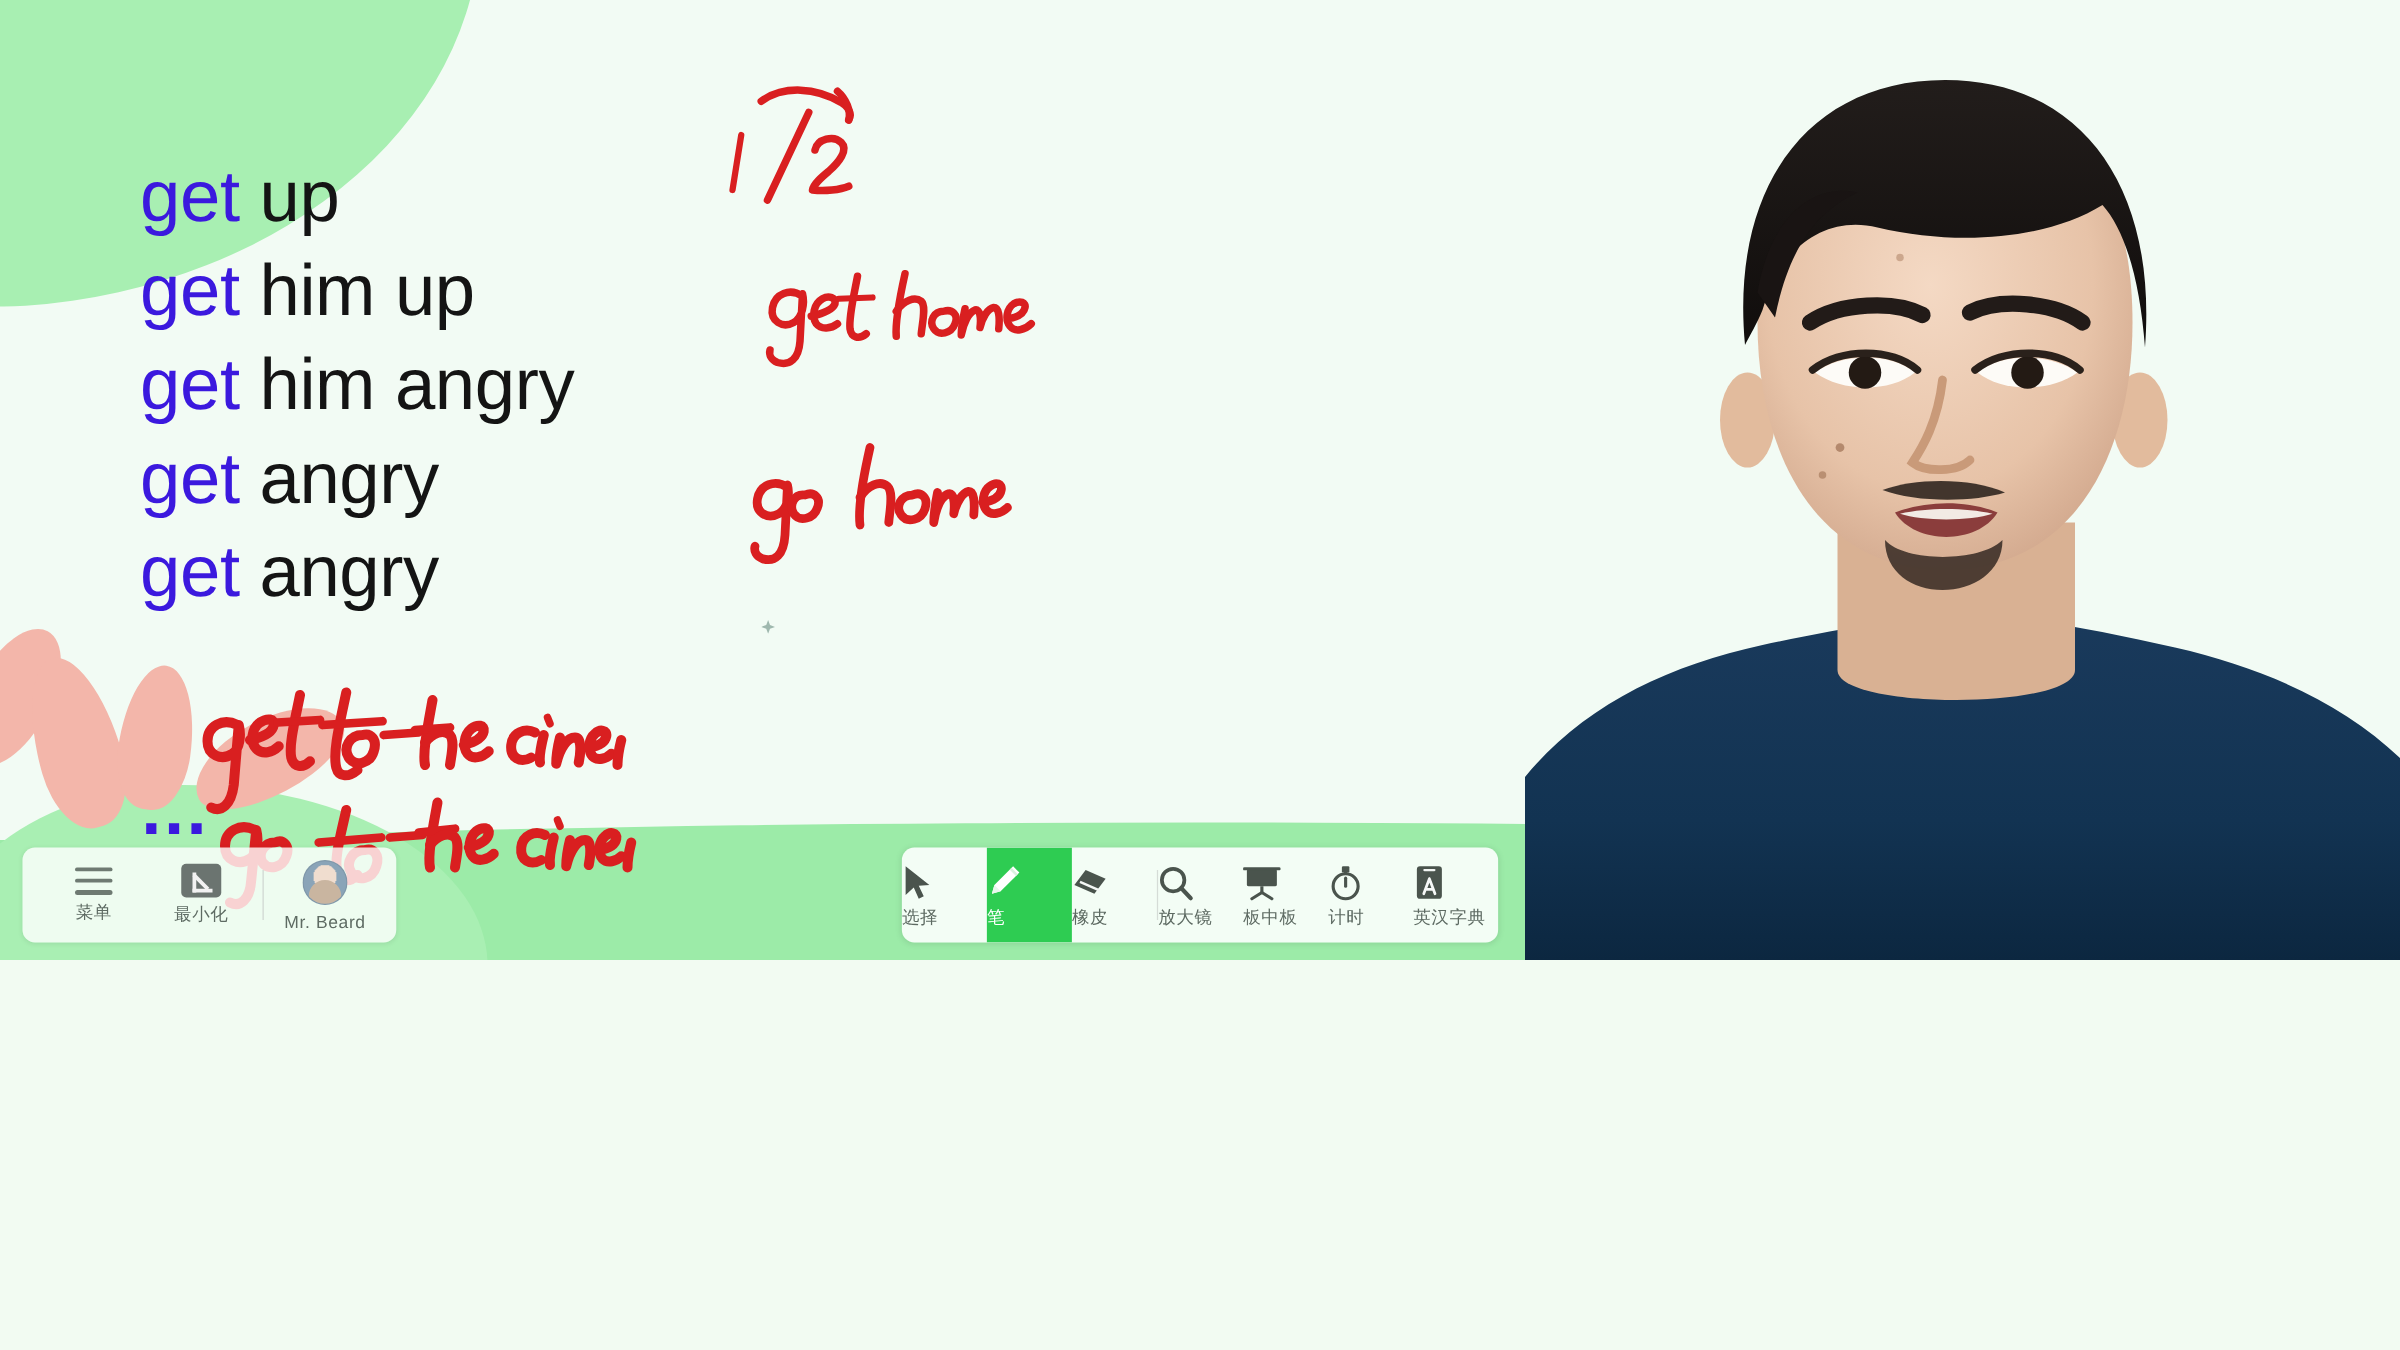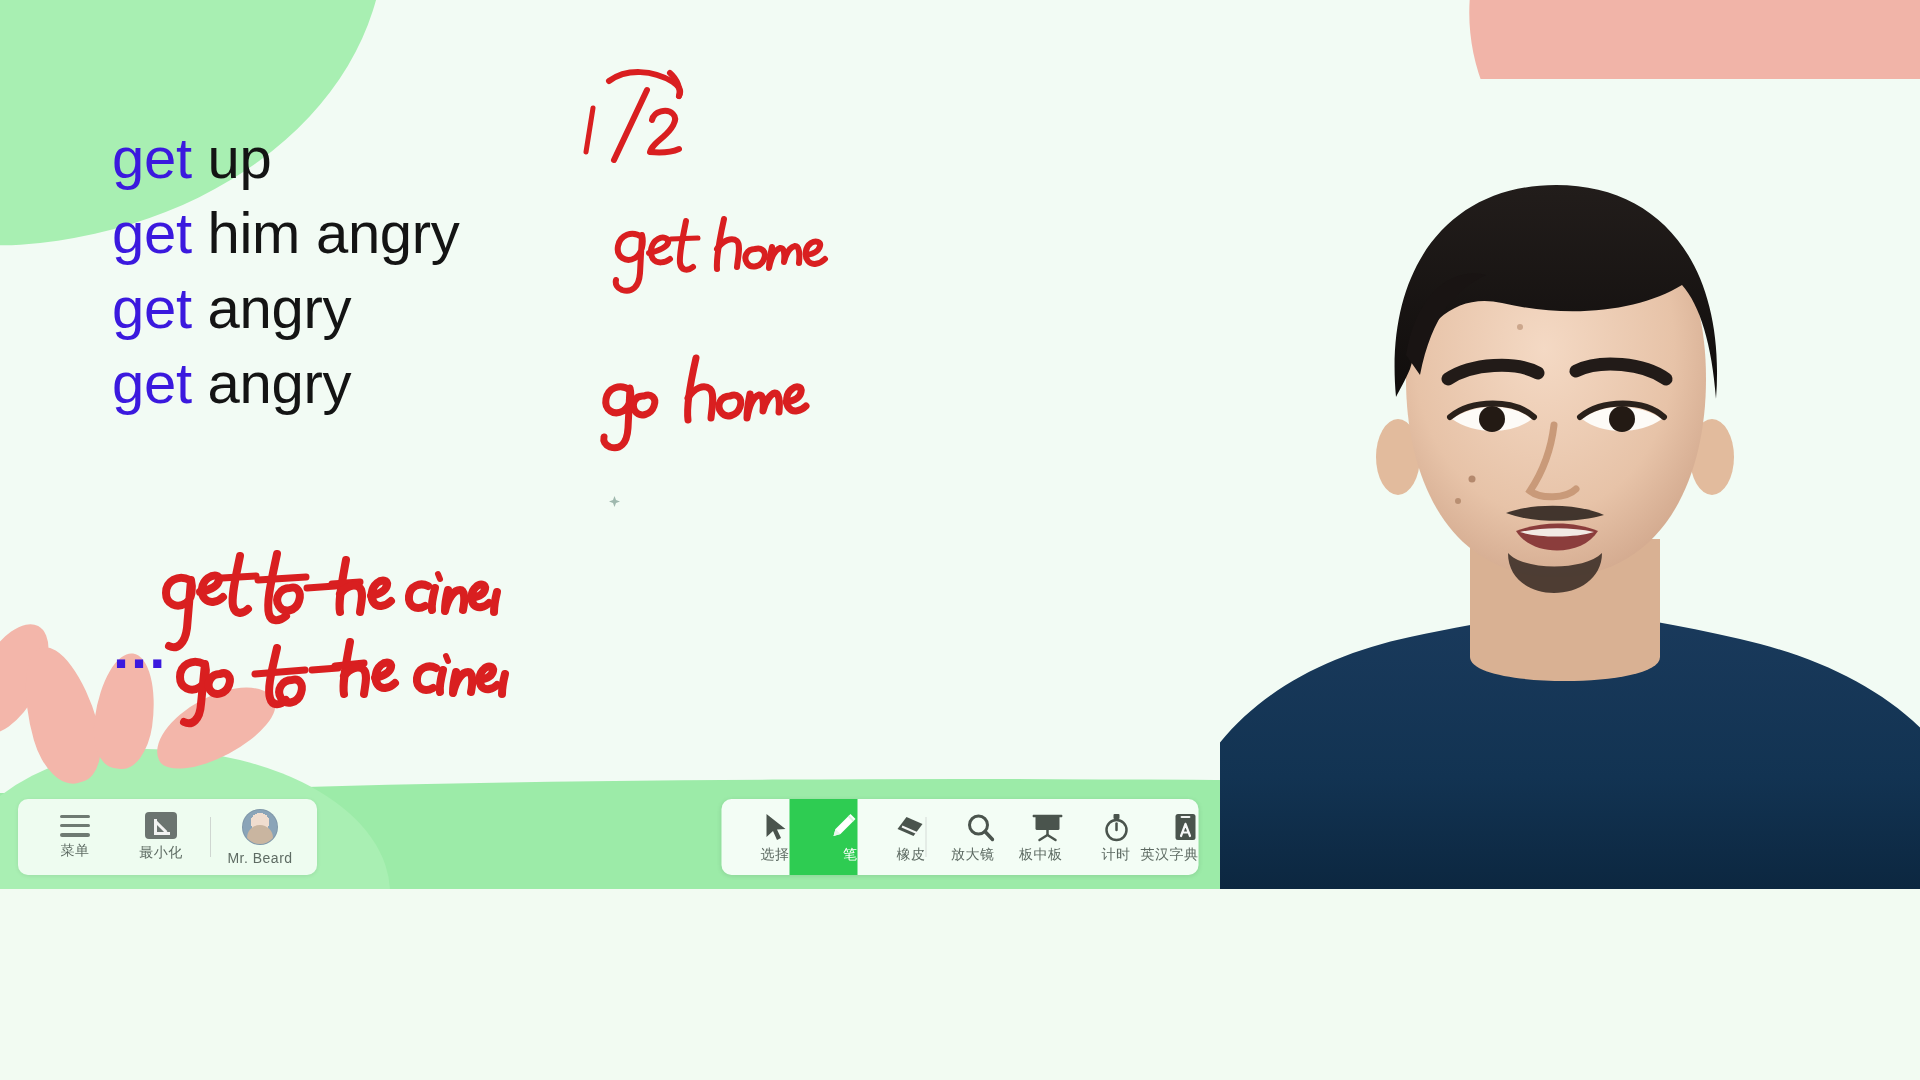--- a/index.html
+++ b/index.html
@@ -2,21 +2,21 @@
 <html><head>
 <meta charset="utf-8">
 <style>
   * { margin:0; padding:0; box-sizing:border-box; }
   html, body {
     width:1920px; height:1080px; overflow:hidden;
     font-family:"Liberation Sans", sans-serif;
     background:#F2FBF2;
   }
   #stage {
-    position:relative; width:1920px; height:889px;
+    position:relative; width:1920px; height:768px;
     background:#F2FBF4; overflow:hidden;
   }
 
   
   .blob { position:absolute; pointer-events:none; }
   #blob-tl { top:-180px; left:-230px; width:620px; height:420px;
              background:#A8EFB2;
              border-radius:0 0 62% 38% / 0 0 70% 52%;
              transform:rotate(-4deg); }
   #blob-tr { top:-210px; right:-110px; width:560px; height:440px;
@@ -120,21 +120,21 @@
   
   #tool-bar {
     position:absolute; left:50%; bottom:14px; transform:translateX(-50%);
     height:76px; display:flex; align-items:stretch;
     background:rgba(255,255,255,.88);
     border-radius:10px; overflow:hidden;
     box-shadow:0 1px 5px rgba(0,0,0,.10);
   }
   .tool {
     width:68px; display:flex; flex-direction:column;
-    align-items:flex-end; justify-content:center; gap:4px; cursor:pointer;
+    align-items:flex-start; justify-content:center; gap:4px; cursor:pointer;
   }
   .tool .ico { height:32px; display:flex; align-items:flex-end; }
   .tool .tl { font-size:14px; color:#5d6a62; letter-spacing:.5px; }
   .tool.active { background:#2ECC52; }
   .tool.active .tl { color:#ffffff; }
   .tool-divider { width:1px; background:#d5dcd7; margin:18px 0; }
   svg.gl { display:block; }
 </style>
 </head>
 <body>
@@ -168,20 +168,23 @@
         <path d="M139 148 C124 143 110 146 102 155 C115 160 129 159 139 154 Z"></path>
         <path d="M142 132 C158 127 168 131 170 140 C158 145 148 144 142 139 Z"></path>
         <path d="M138 130 C134 114 138 102 146 94 C152 106 150 120 141 130 Z"></path>
       </g>
     </svg>
   </div>
 
   <div id="phrase-list">
     <div class="phrase-row">
       <span class="kw">get</span><span> up</span>
+    </div>
+    <div class="phrase-row">
+      <span class="kw">get</span><span> him up</span>
     </div>
     <div class="phrase-row">
       <span class="kw">get</span><span> him angry</span>
     </div>
     <div class="phrase-row">
       <span class="kw">get</span><span> angry</span>
     </div>
     <div class="phrase-row">
       <span class="kw">get</span><span> angry</span>
     </div>

